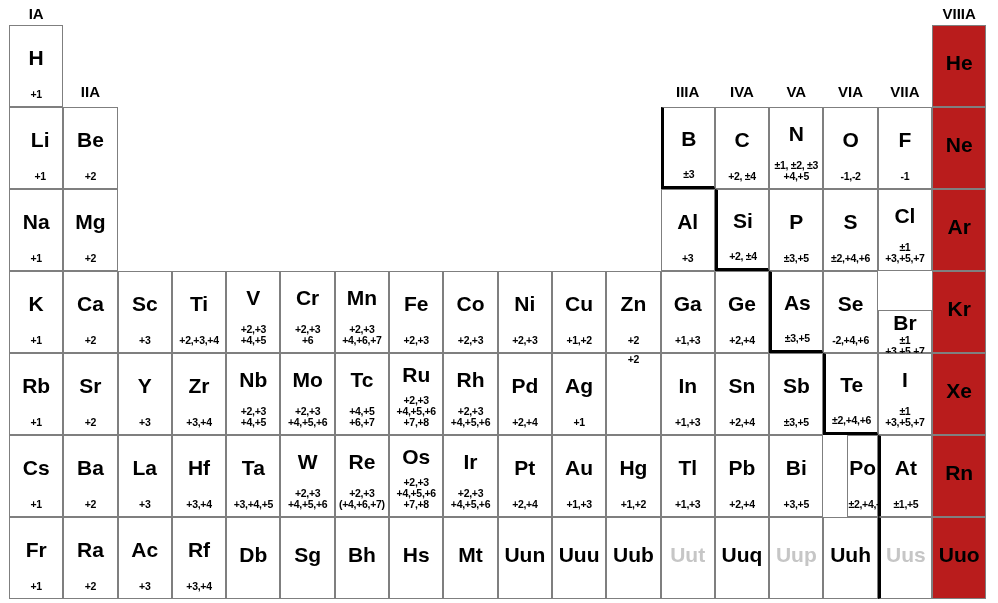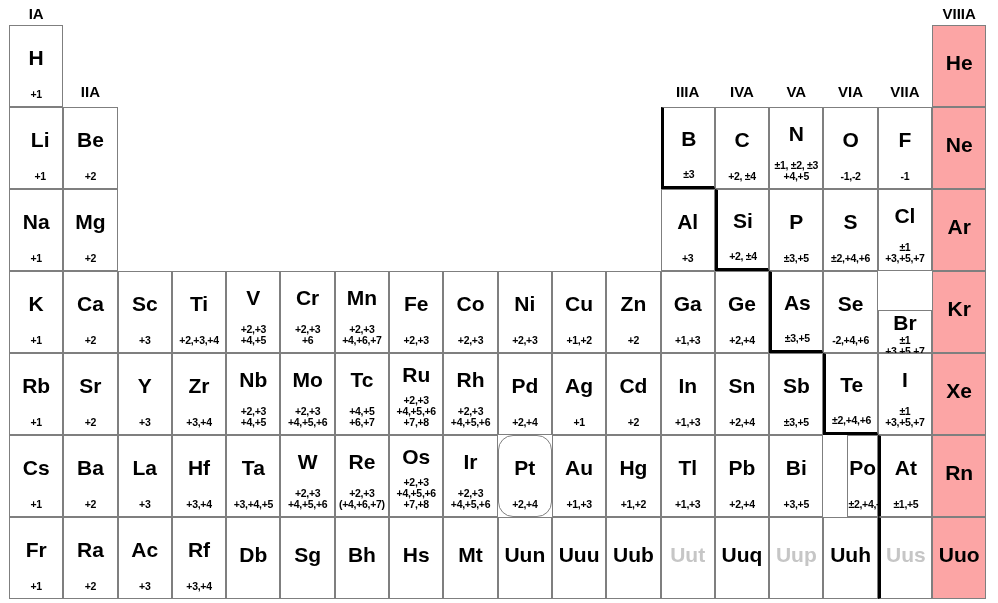--- a/index.html
+++ b/index.html
@@ -18,21 +18,21 @@
     font-weight: bold; font-size: 15px; color: #000;
   }
   .glabel.header { grid-row: 1; }
   .glabel.inline { grid-row: 2; align-items: flex-end; padding-bottom: 7px; }
   .cell {
     box-sizing: border-box;
     border: 1px solid #7f7f7f;
     background: #ffffff;
     display: flex; flex-direction: column;
   }
-  .cell.noble { background: #fca5a5; }
+  .cell.noble { background: #b91c1c; }
   .cell.faded .sym { color: #c6c6c6; }
   .sym {
     flex: 1; display: flex; align-items: center; justify-content: center;
     font-size: 21px; font-weight: bold; color: #000;
   }
   .ox {
     text-align: center; font-size: 10.5px; font-weight: bold;
     line-height: 11px; padding-bottom: 6px; color: #000;
     letter-spacing: -0.3px; white-space: nowrap;
   }
@@ -332,21 +332,20 @@
           <div>+2,+4</div>
         </div>
       </div>
       <div class="cell" style="grid-area: 6 / 11;">
         <div class="sym">Ag</div>
         <div class="ox">
           <div>+1</div>
         </div>
       </div>
       <div class="cell" style="grid-area: 6 / 12;">
-        <div class="sym">Cd</div>
         <div class="ox">
           <div>+2</div>
         </div>
       </div>
       <div class="cell" style="grid-area: 6 / 13;">
         <div class="sym">In</div>
         <div class="ox">
           <div>+1,+3</div>
         </div>
       </div>
@@ -431,21 +430,21 @@
           <div>+7,+8</div>
         </div>
       </div>
       <div class="cell" style="grid-area: 7 / 9;">
         <div class="sym">Ir</div>
         <div class="ox">
           <div>+2,+3</div>
           <div>+4,+5,+6</div>
         </div>
       </div>
-      <div class="cell" style="grid-area: 7 / 10; border-radius: 15px;">
+      <div class="cell" style="grid-area: 7 / 10;">
         <div class="sym">Pt</div>
         <div class="ox">
           <div>+2,+4</div>
         </div>
       </div>
       <div class="cell" style="grid-area: 7 / 11;">
         <div class="sym">Au</div>
         <div class="ox">
           <div>+1,+3</div>
         </div>

